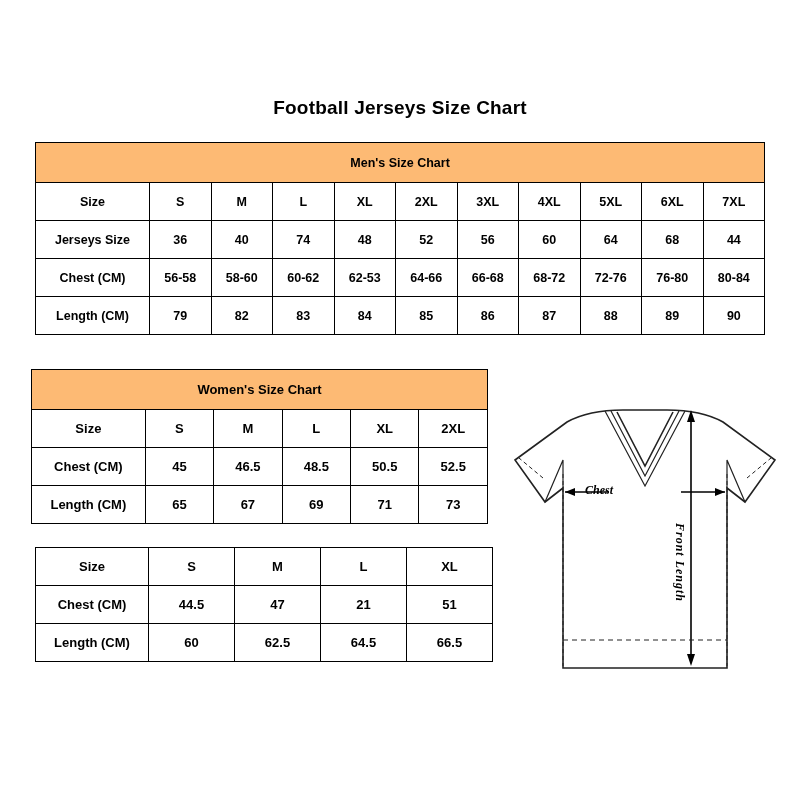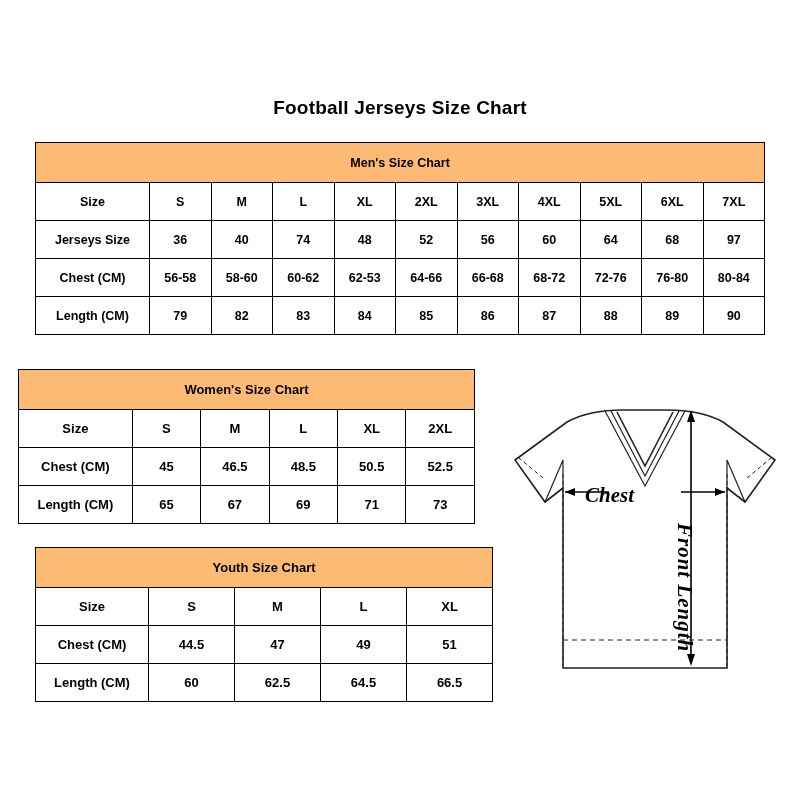--- a/index.html
+++ b/index.html
@@ -66,21 +66,21 @@
     left: 35px;
     top: 142px;
     width: 730px;
   }
   #mens-table col.lab { width: 114px; }
   #mens-table col.val { width: 61.5px; }
   #mens-table td, #mens-table th { font-size: 12.5px; }
 
   
   #womens-table {
-    left: 18px;
+    left: 31px;
     top: 369px;
     width: 457px;
   }
   #womens-table col.lab { width: 113px; }
   #womens-table col.val { width: 68px; }
   #womens-table td, #womens-table th { font-size: 13px; }
 
   
   #youth-table {
     left: 35px;
@@ -97,21 +97,21 @@
     left: 505px;
     top: 400px;
     width: 280px;
     height: 300px;
   }
   .measure-label {
     position: absolute;
     font-family: "Liberation Serif", serif;
     font-style: italic;
     font-weight: bold;
-    font-size: 21px;
+    font-size: 12px;
     color: #000;
   }
   #chest-label {
     left: 585px;
     top: 483px;
   }
   #front-length-label {
     left: 672px;
     top: 523px;
     writing-mode: vertical-rl;
@@ -161,21 +161,21 @@
         <td class="rowlabel">Jerseys Size</td>
         <td>36</td>
         <td>40</td>
         <td>74</td>
         <td>48</td>
         <td>52</td>
         <td>56</td>
         <td>60</td>
         <td>64</td>
         <td>68</td>
-        <td>97</td>
+        <td>44</td>
       </tr>
       <tr>
         <td class="rowlabel">Chest (CM)</td>
         <td>56-58</td>
         <td>58-60</td>
         <td>60-62</td>
         <td>62-53</td>
         <td>64-66</td>
         <td>66-68</td>
         <td>68-72</td>
@@ -242,34 +242,31 @@
   <table class="chart" id="youth-table">
     <colgroup>
       <col class="lab">
         <col class="val">
         <col class="val">
         <col class="val">
         <col class="val">
     </colgroup>
     <tbody>
       <tr>
-        <td class="section-head" colspan="5">Youth Size Chart</td>
-      </tr>
-      <tr>
         <td class="rowlabel">Size</td>
         <td>S</td>
         <td>M</td>
         <td>L</td>
         <td>XL</td>
       </tr>
       <tr>
         <td class="rowlabel">Chest (CM)</td>
         <td>44.5</td>
         <td>47</td>
-        <td>49</td>
+        <td>21</td>
         <td>51</td>
       </tr>
       <tr>
         <td class="rowlabel">Length (CM)</td>
         <td>60</td>
         <td>62.5</td>
         <td>64.5</td>
         <td>66.5</td>
       </tr>
     </tbody>

